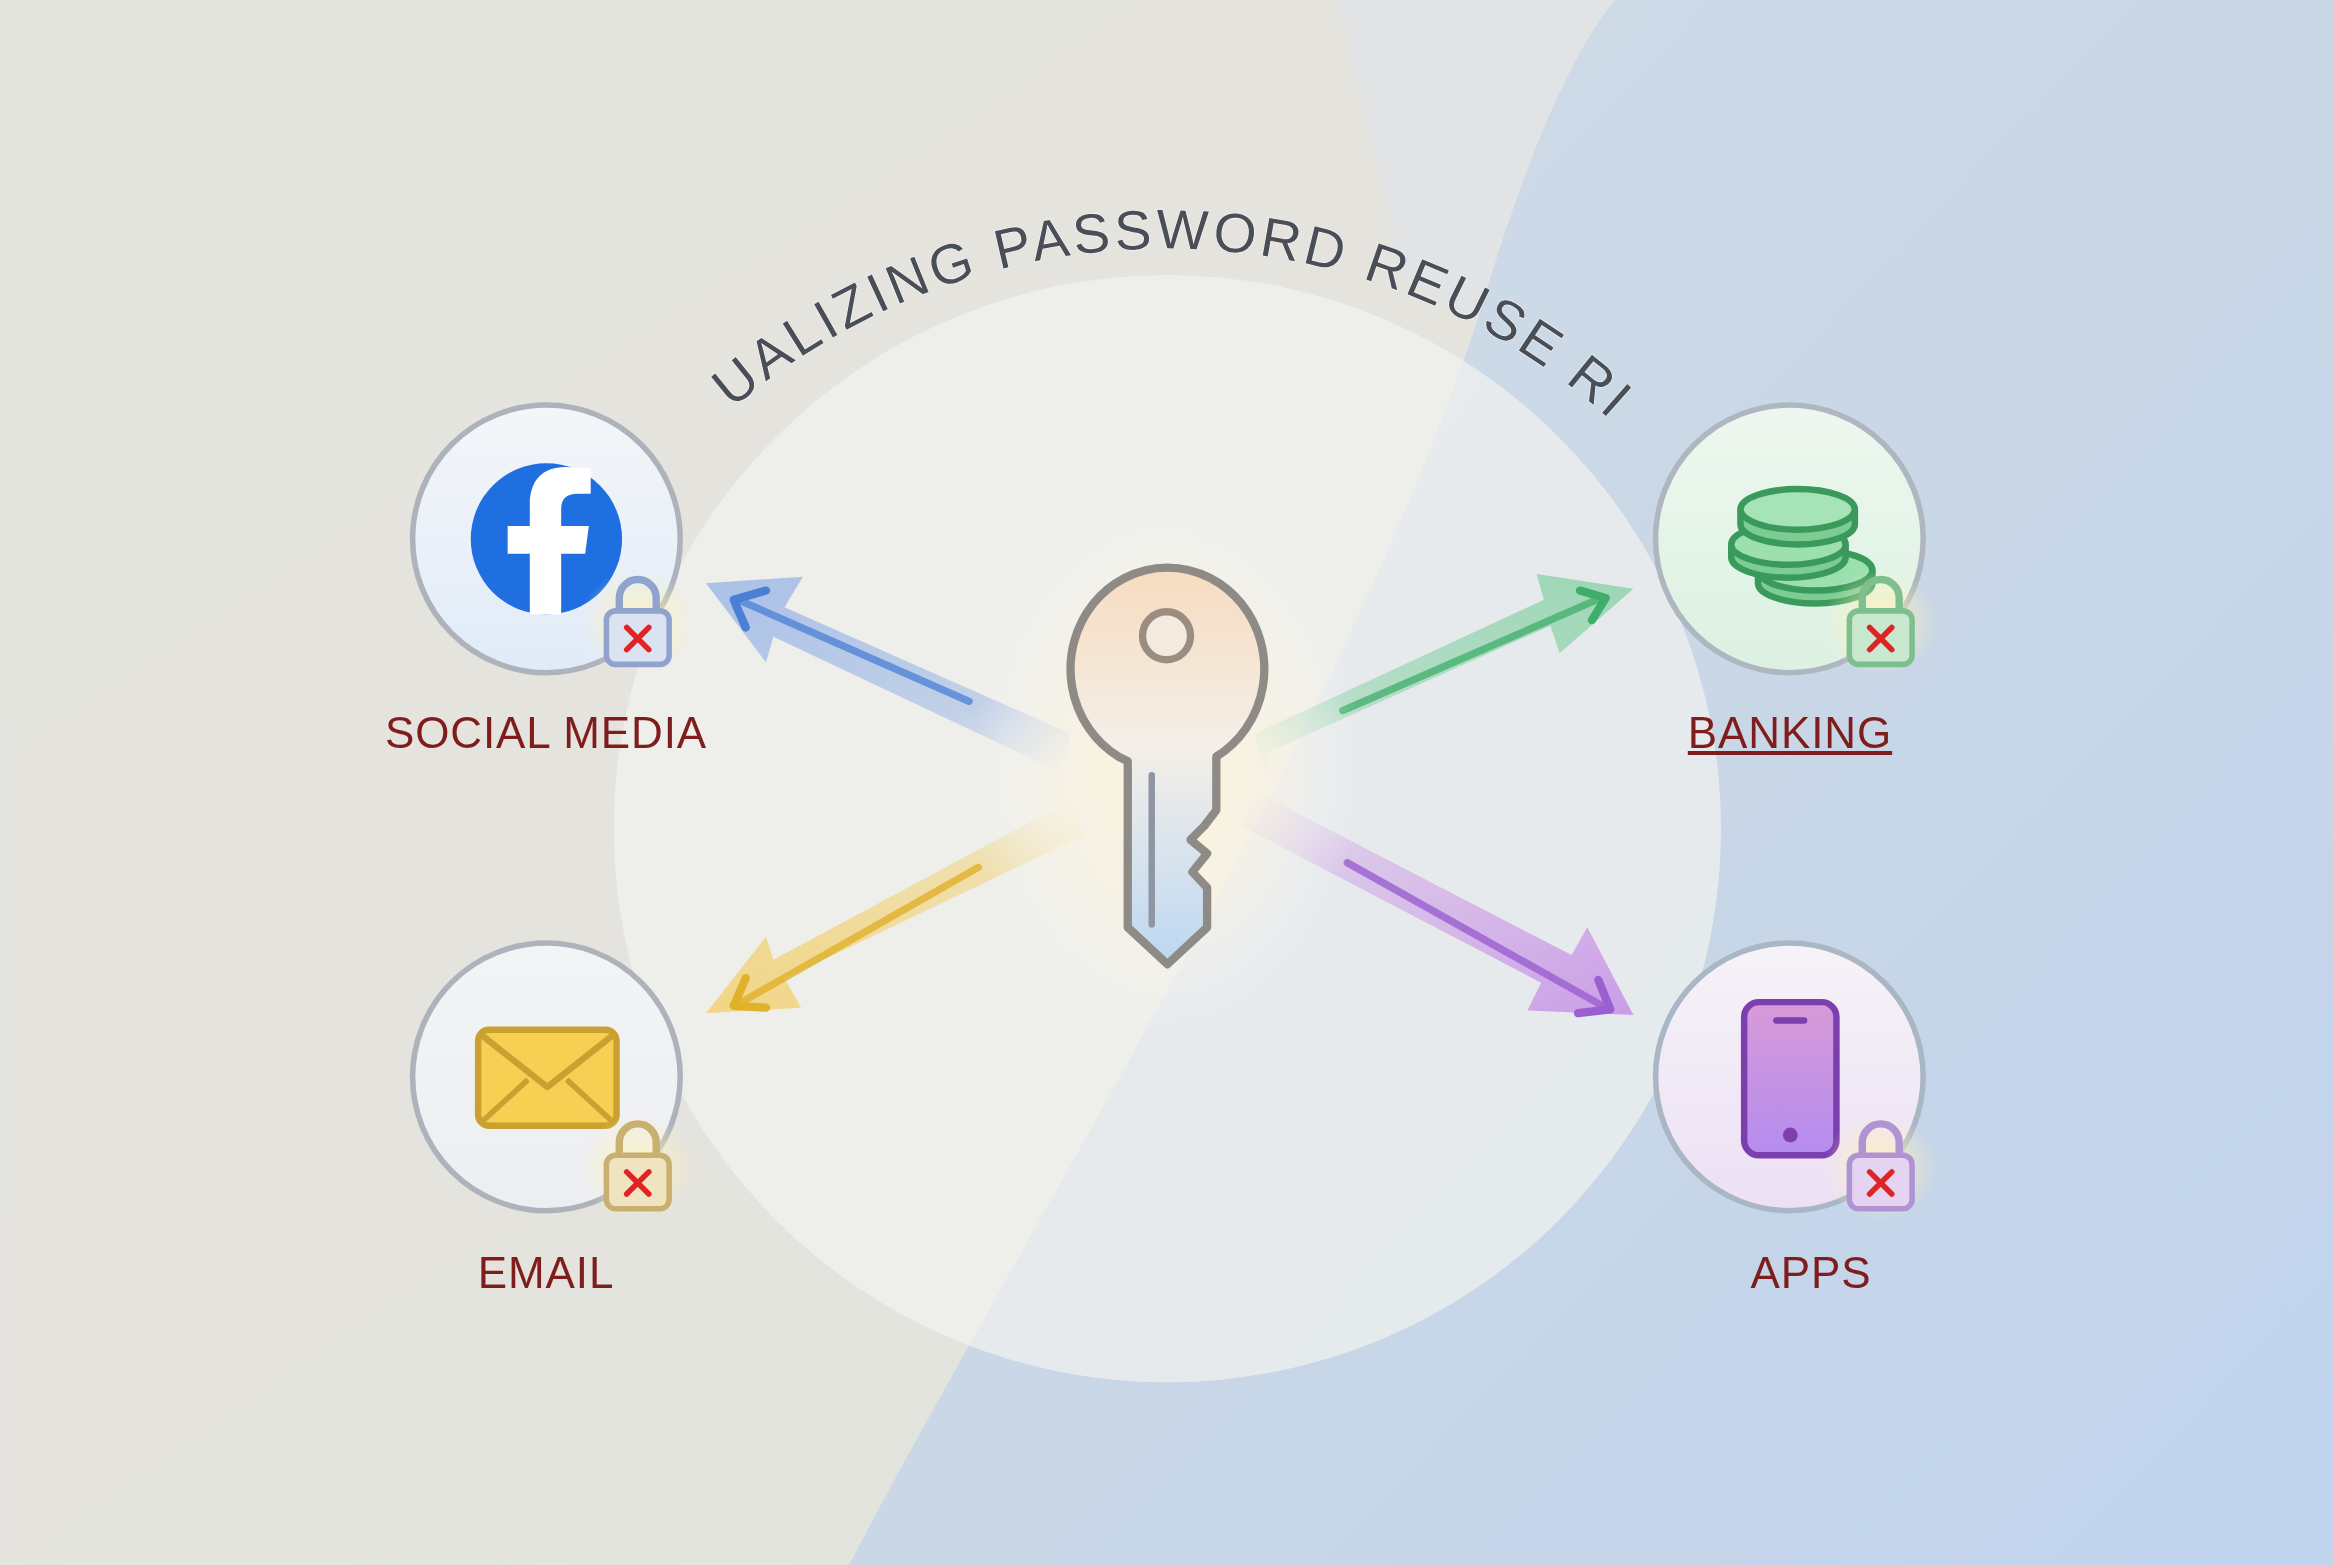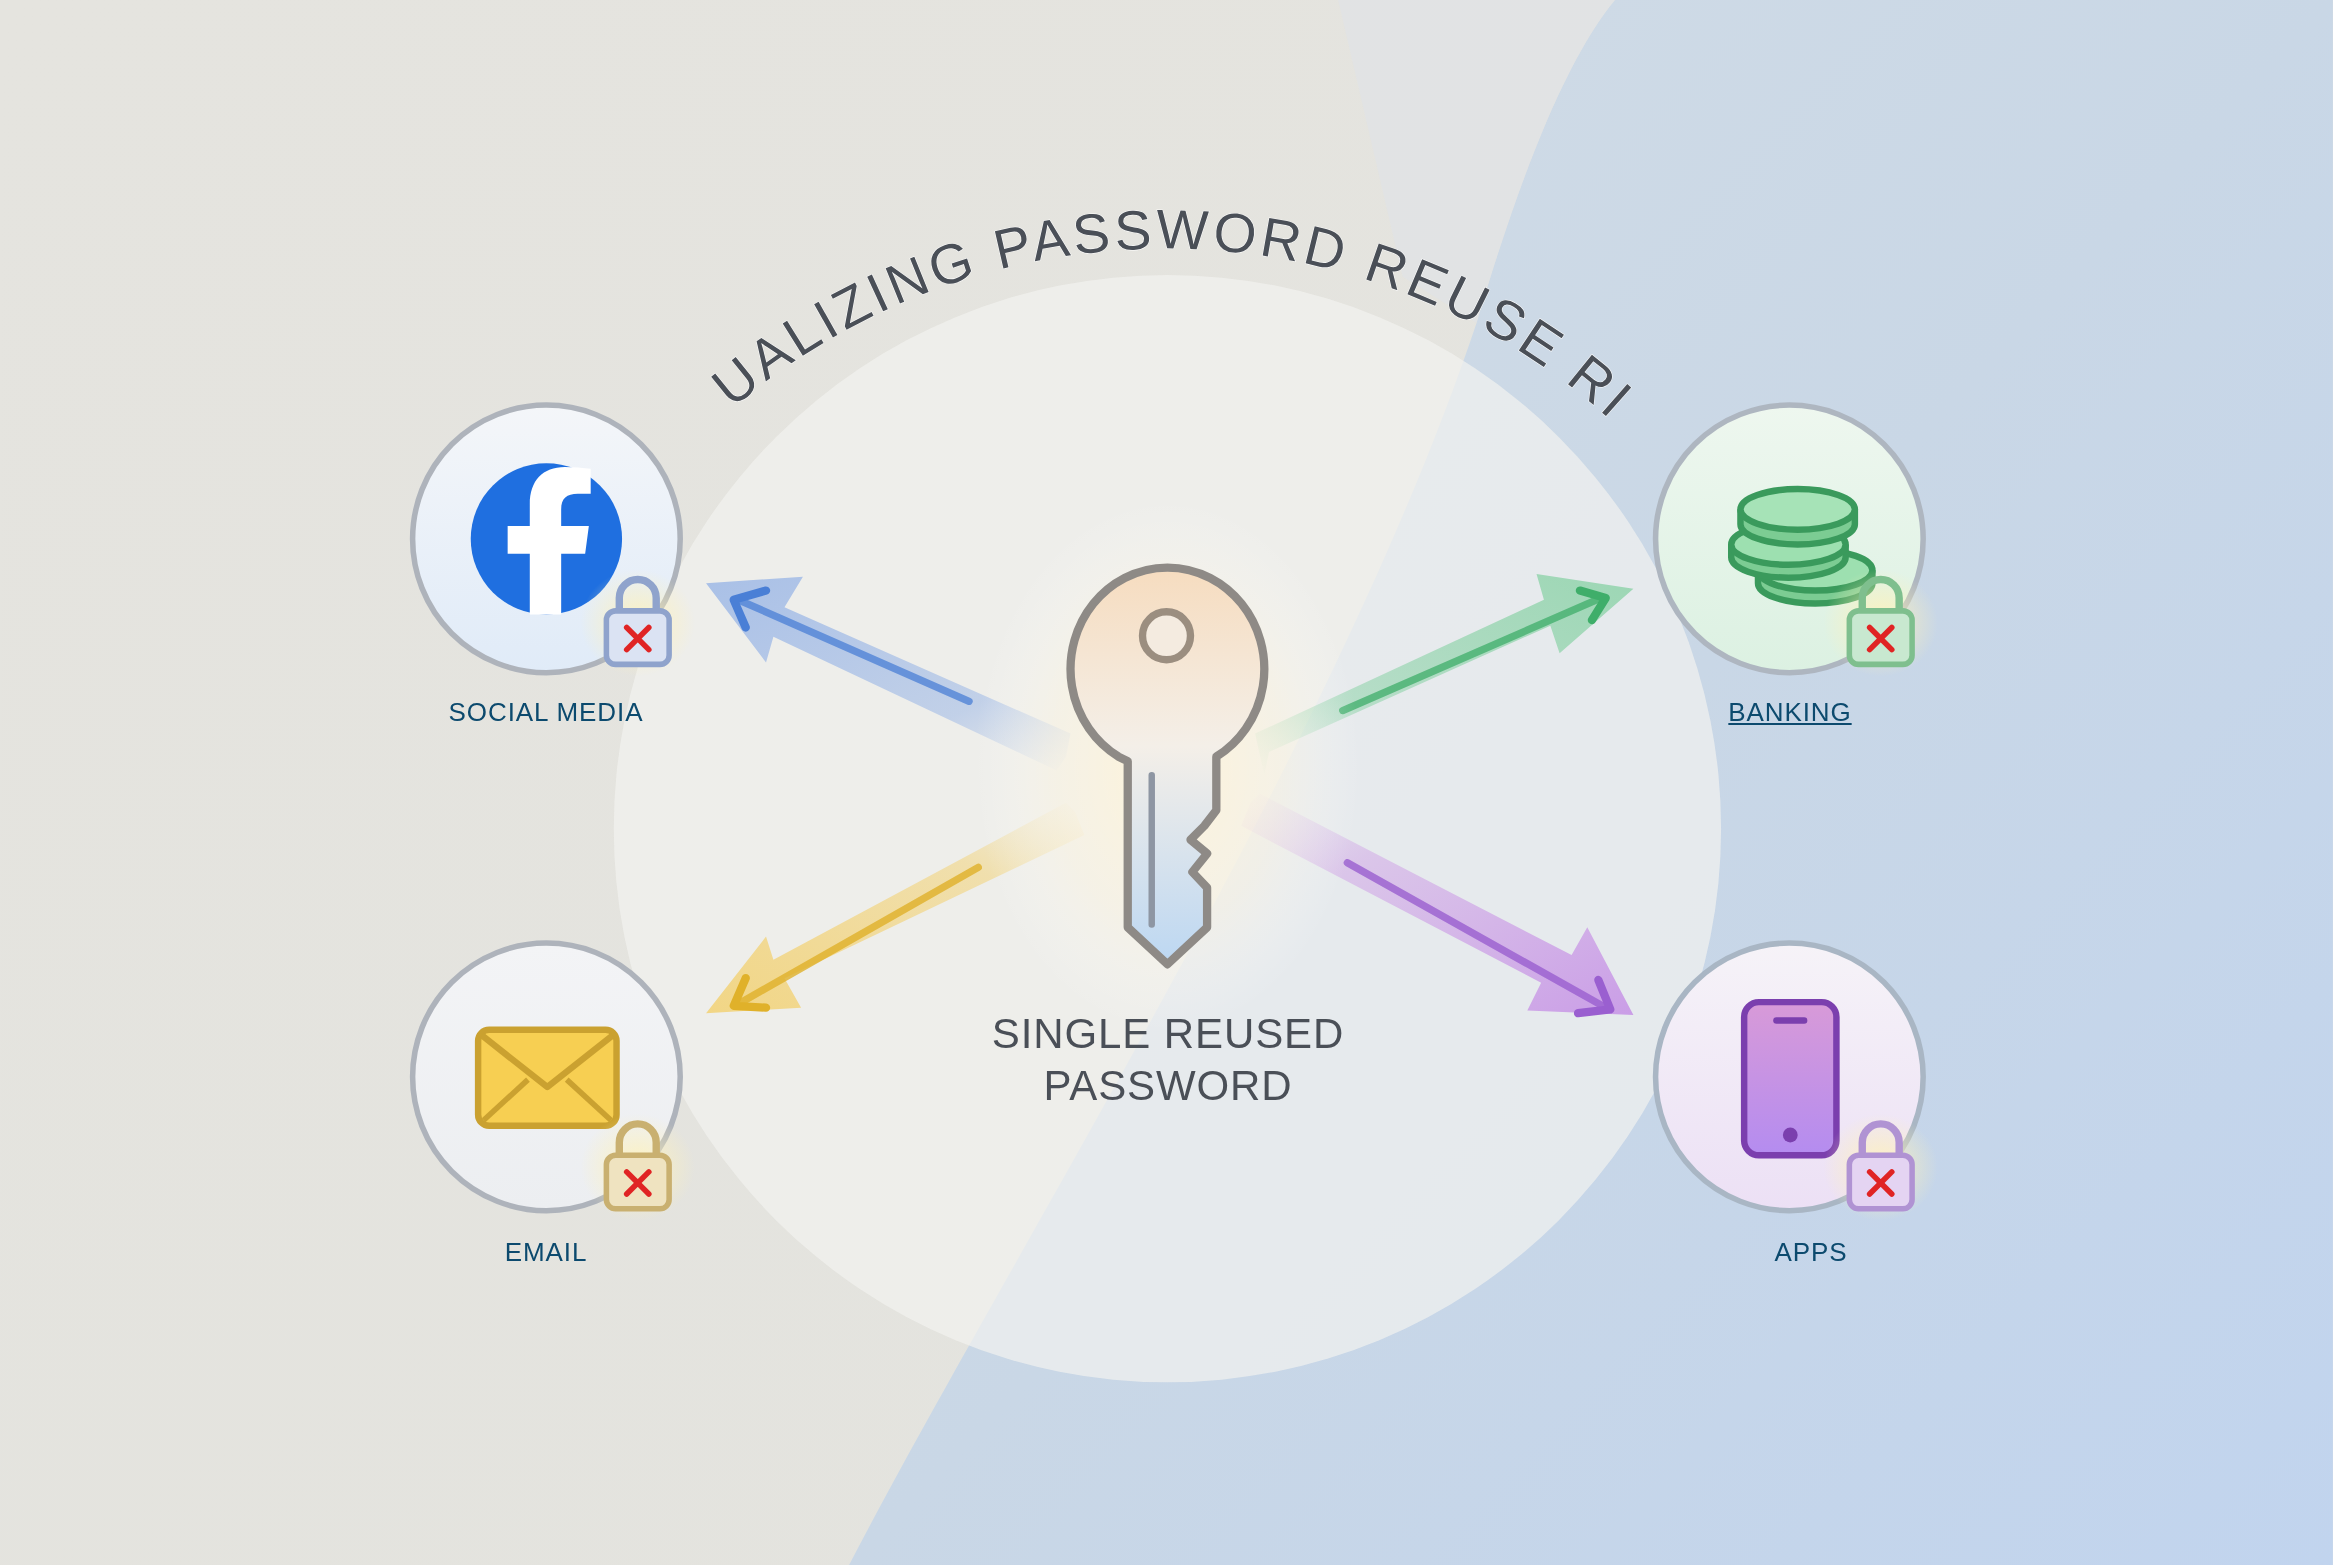--- a/index.html
+++ b/index.html
@@ -1,21 +1,21 @@
 <!DOCTYPE html>
 <html style="font-size:14.8px"><head>
 <meta charset="utf-8">
 <style>
   html, body { margin:0; padding:0; }
   body { width:2333px; height:1565px; overflow:hidden; position:relative;
          font-family:"Liberation Sans", "DejaVu Sans", sans-serif;
          background:#e6e5e1; }
   .bg { position:absolute; inset:0; }
   .stage { position:absolute; inset:0; }
-  .label { position:absolute; transform:translateX(-50%); color:#0c4a6e; font-size:26px; letter-spacing:0.9px; white-space:nowrap; }
+  .label { position:absolute; transform:translateX(-50%); color:#7f1d1d; font-size:44px; letter-spacing:0.9px; white-space:nowrap;margin-top:11px; }
   .center-label { position:absolute; left:1168px; top:1008px; transform:translateX(-50%); text-align:center; color:#4a4f57; font-size:42px; line-height:52px; letter-spacing:0.9px; }
 </style>
 </head>
 <body>
 
 <svg class="bg" width="2333" height="1565" viewBox="0 0 2528 1696">
   <defs>
     <linearGradient id="gLeft" x1="0" y1="0" x2="1" y2="1">
       <stop offset="0" stop-color="#e5e4df"></stop>
       <stop offset="1" stop-color="#e3e3de"></stop>
@@ -188,18 +188,14 @@
     </g>
   </g>
 </svg>
 
 <div class="stage">
   <div class="label" style="left:546px; top:697px;">SOCIAL MEDIA</div>
   <div class="label" style="left:1790px; top:697px;text-decoration:underline;">BANKING</div>
   <div class="label" style="left:546px; top:1237px;">EMAIL</div>
   <div class="label" style="left:1811px; top:1237px;">APPS</div>
 
-  <div class="center-label">
-    <div>SINGLE REUSED</div>
-    <div>PASSWORD</div>
-  </div>
 </div>
 
 
 </body></html>

